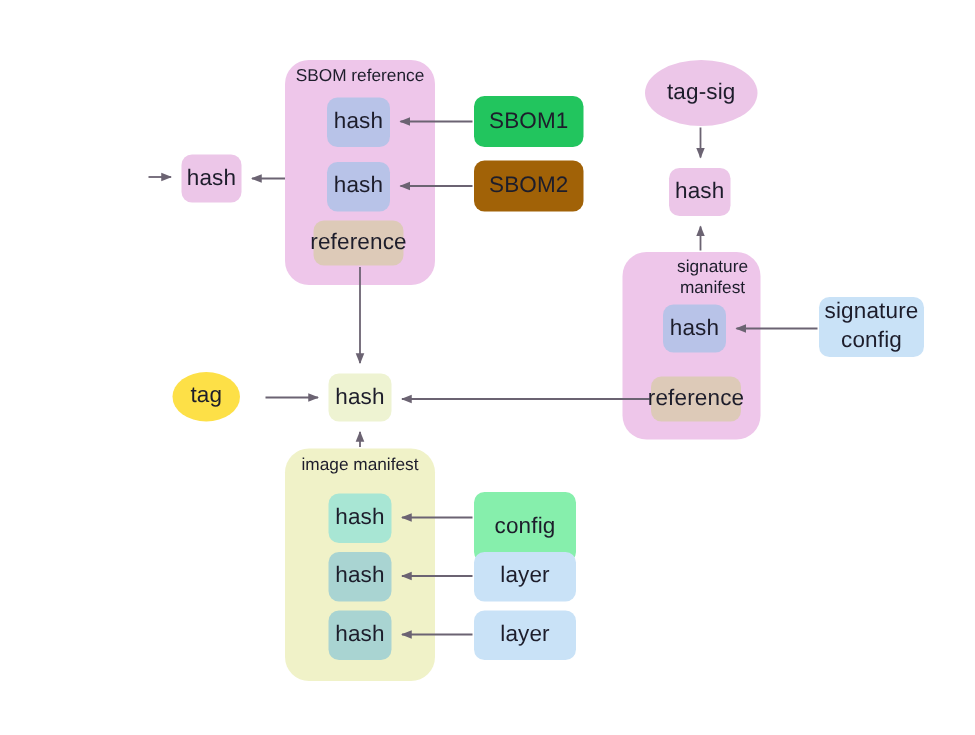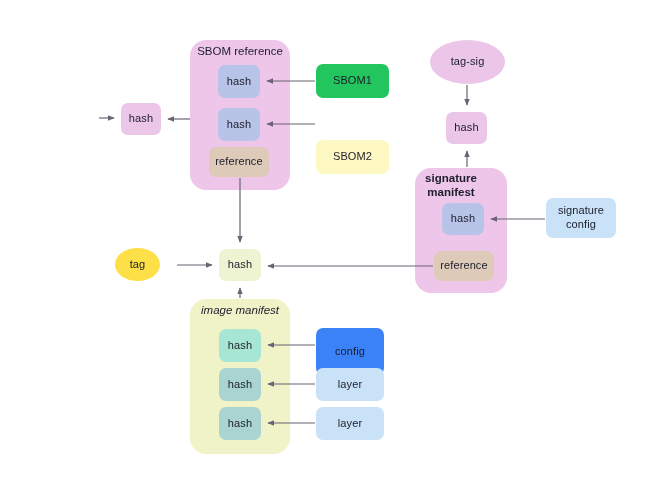--- a/index.html
+++ b/index.html
@@ -20,21 +20,21 @@
     overflow: hidden;
     background: #ffffff;
   }
   .node {
     position: absolute;
     box-sizing: border-box;
     display: flex;
     align-items: center;
     justify-content: center;
     text-align: center;
-    font-size: 11px;
+    font-size: 15px;
     line-height: 1.25;
     letter-spacing: 0.1px;
     color: #1d1d2b;
     z-index: 3;
   }
   .rect {
     border-radius: 7px;
   }
   .ellipse {
     border-radius: 50%;
@@ -89,37 +89,37 @@
         <path d="M 315 345 L 268 345" marker-end="url(#arrow)"></path>
         <path d="M 315 384 L 268 384" marker-end="url(#arrow)"></path>
         <path d="M 315 423 L 268 423" marker-end="url(#arrow)"></path>
       </g>
   </svg>
 
   <div class="panel" id="panel-sbom_manifest" style="left: 190px; top: 40px; width: 100px; height: 150px; background: rgb(238, 198, 234);"></div>
   <div class="panel-title" id="panel-title-sbom_manifest" style="left: 190px; top: 44px; width: 100px;">SBOM reference</div>
 
   <div class="panel" id="panel-signature_manifest" style="left: 415px; top: 168px; width: 92px; height: 125px; background: rgb(238, 198, 234);"></div>
-  <div class="panel-title" id="panel-title-signature_manifest" style="left: 408px; top: 171px; width: 86px; font-weight: bold;">signature manifest</div>
+  <div class="panel-title" id="panel-title-signature_manifest" style="left: 432px; top: 171px; width: 86px;">signature manifest</div>
 
   <div class="panel" id="panel-image_manifest" style="left: 190px; top: 299px; width: 100px; height: 155px; background: rgb(240, 242, 200);"></div>
-  <div class="panel-title" id="panel-title-image_manifest" style="left: 190px; top: 303px; width: 100px; font-style: italic;">image manifest</div>
+  <div class="panel-title" id="panel-title-image_manifest" style="left: 190px; top: 303px; width: 100px;">image manifest</div>
 
 
   <div class="node rect" id="node-sbom_tag_hash" style="left: 121px; top: 103px; width: 40px; height: 32px; background: rgb(236, 198, 232);">hash</div>
 
   <div class="node rect" id="node-sbom_hash1" style="left: 218px; top: 65px; width: 42px; height: 33px; background: rgb(184, 195, 232);">hash</div>
 
   <div class="node rect" id="node-sbom_hash2" style="left: 218px; top: 108px; width: 42px; height: 33px; background: rgb(184, 195, 232);">hash</div>
 
   <div class="node rect" id="node-sbom_reference" style="left: 209px; top: 147px; width: 60px; height: 30px; background: rgb(221, 202, 184);">reference</div>
 
   <div class="node rect" id="node-sbom1" style="left: 316px; top: 64px; width: 73px; height: 34px; background: #22c55e;">SBOM1</div>
 
-  <div class="node rect" id="node-sbom2" style="left: 316px; top: 107px; width: 73px; height: 34px; background: #fef9c3; margin-top: 33px;">SBOM2</div>
+  <div class="node rect" id="node-sbom2" style="left: 316px; top: 107px; width: 73px; height: 34px; background: #a16207;">SBOM2</div>
 
   <div class="node ellipse" id="node-tag_sig" style="left: 430px; top: 40px; width: 75px; height: 44px; background: rgb(236, 198, 232);">tag-sig</div>
 
   <div class="node rect" id="node-sig_tag_hash" style="left: 446px; top: 112px; width: 41px; height: 32px; background: rgb(236, 198, 232);">hash</div>
 
   <div class="node rect" id="node-sig_hash" style="left: 442px; top: 203px; width: 42px; height: 32px; background: rgb(184, 195, 232);">hash</div>
 
   <div class="node rect" id="node-sig_reference" style="left: 434px; top: 251px; width: 60px; height: 30px; background: rgb(221, 202, 184);">reference</div>
 
   <div class="node rect" id="node-signature_payload" style="left: 546px; top: 198px; width: 70px; height: 40px; background: rgb(201, 226, 247);">signature config</div>
@@ -127,19 +127,19 @@
   <div class="node ellipse" id="node-tag" style="left: 115px; top: 248px; width: 45px; height: 33px; background: #fde047; text-align: right;">tag</div>
 
   <div class="node rect" id="node-root_hash" style="left: 219px; top: 249px; width: 42px; height: 32px; background: rgb(238, 243, 210);">hash</div>
 
   <div class="node rect" id="node-img_hash1" style="left: 219px; top: 329px; width: 42px; height: 33px; background: rgb(168, 230, 212);">hash</div>
 
   <div class="node rect" id="node-img_hash2" style="left: 219px; top: 368px; width: 42px; height: 33px; background: rgb(169, 212, 210);">hash</div>
 
   <div class="node rect" id="node-img_hash3" style="left: 219px; top: 407px; width: 42px; height: 33px; background: rgb(169, 212, 210);">hash</div>
 
-  <div class="node rect" id="node-config" style="left: 316px; top: 328px; width: 68px; height: 47px; background: #3b82f6;">config</div>
+  <div class="node rect" id="node-config" style="left: 316px; top: 328px; width: 68px; height: 47px; background: #86efac;">config</div>
 
   <div class="node rect" id="node-layer1" style="left: 316px; top: 368px; width: 68px; height: 33px; background: rgb(201, 226, 247);">layer</div>
 
   <div class="node rect" id="node-layer2" style="left: 316px; top: 407px; width: 68px; height: 33px; background: rgb(201, 226, 247);">layer</div>
 
 </div>
 
 </body></html>

